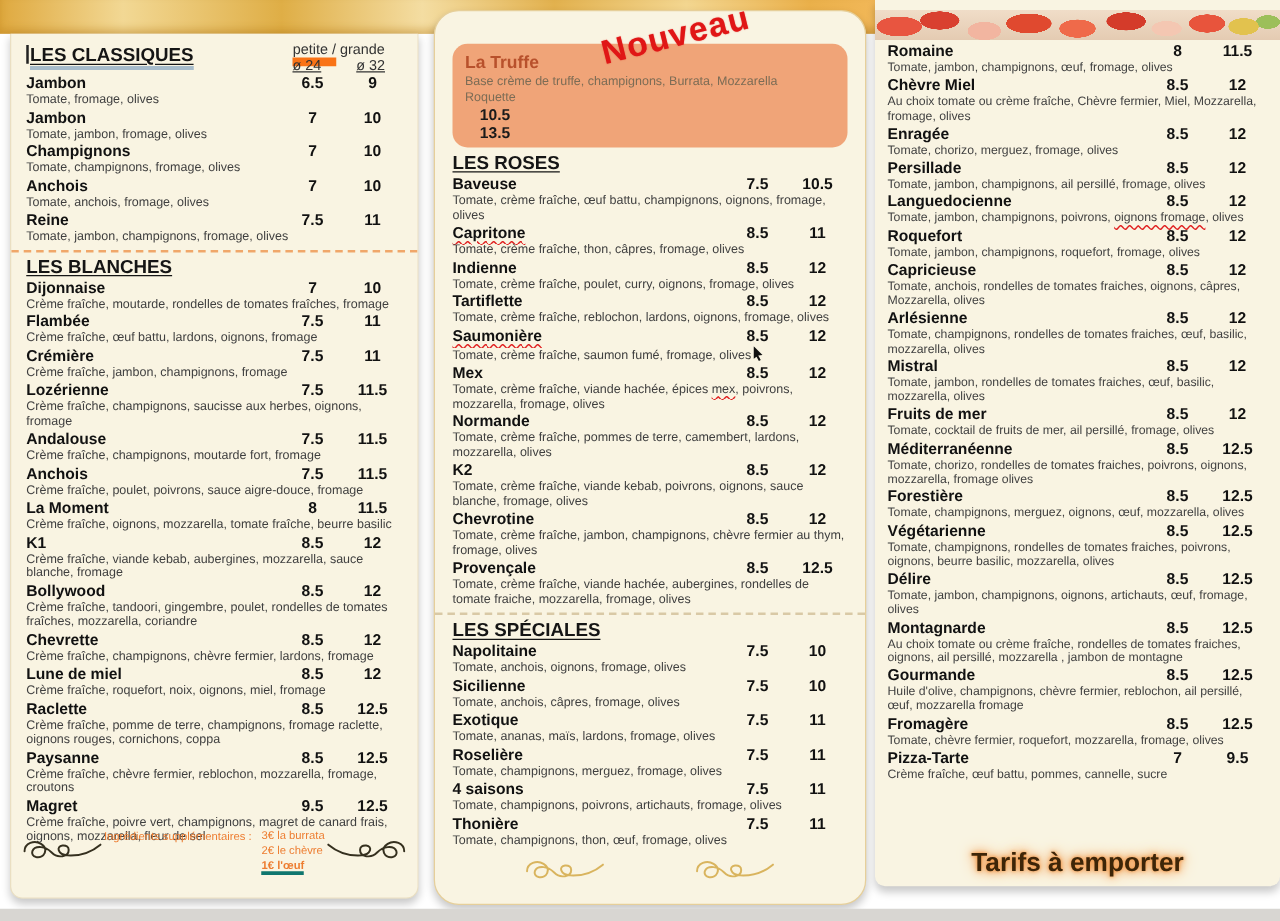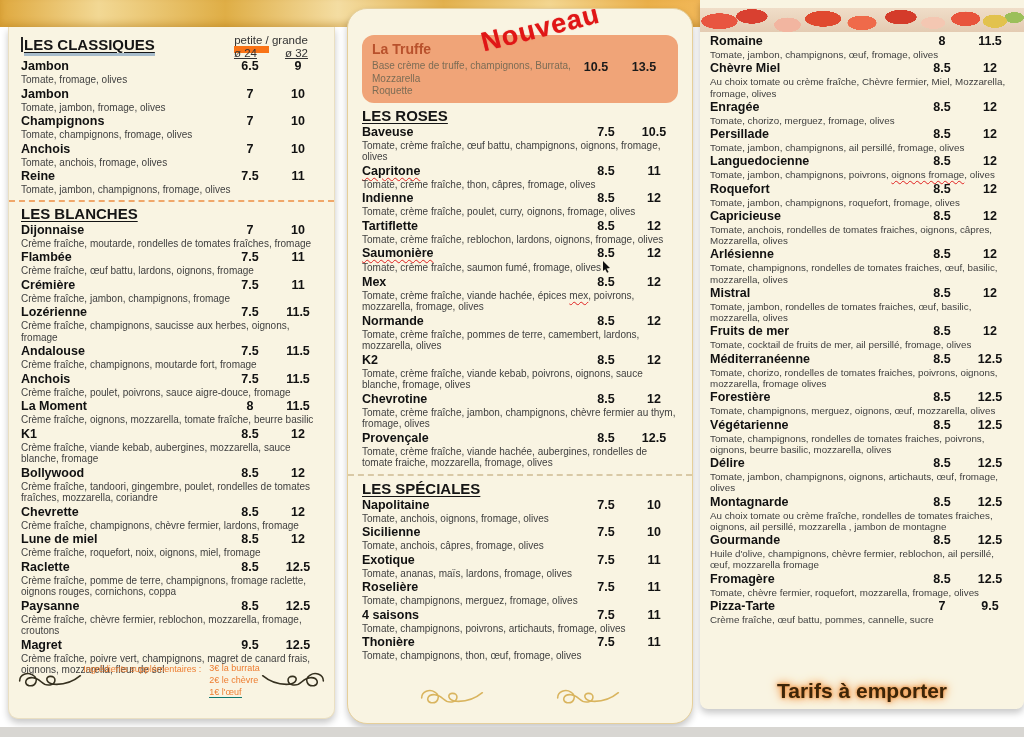--- a/index.html
+++ b/index.html
@@ -40,21 +40,21 @@
   .mi-desc{font-size:10px;color:#3f3f3f;line-height:1.15;}
   .card-right .mi-desc{font-size:9.8px;}
   .sq{text-decoration-line:underline;text-decoration-style:wavy;text-decoration-color:#e02020;text-decoration-thickness:1px;text-underline-offset:2px;}
 
   .dash{border-top:2px dashed #f0a76a;margin:4px -12px 3px -12px;}
   .dash-mid{border-top:2px dashed #d9c9a6;margin:5px -14px 4px -14px;}
 
   
   .truffe{position:relative;background:#f0a478;border-radius:12px;margin:26px 0 4px 0;padding:6px 10px 5px 10px;}
   .truffe-name{font-size:14px;font-weight:bold;color:#b8512c;margin-bottom:3px;}
-  .truffe-row{display:flex;align-items:flex-start;}
+  .truffe-row{display:flex;align-items:flex-start;flex-direction:column;}
   .truffe-desc{flex:1;font-size:10px;color:#7c6c55;line-height:1.25;}
   .truffe-p{width:48px;font-weight:bold;font-size:12.5px;color:#1a1a1a;text-align:center;}
   .stamp{position:absolute;top:-22px;left:118px;transform:rotate(-14deg);color:#e01616;font-size:27px;font-weight:bold;letter-spacing:1px;text-shadow:0 0 1px rgba(224,22,22,.6);}
 
   
   .photo{height:24px;margin-top:8px;
     background:
       radial-gradient(ellipse 30px 13px at 6% 55%, #e85540 60%, transparent 61%),
       radial-gradient(ellipse 26px 12px at 16% 35%, #d94030 60%, transparent 61%),
       radial-gradient(ellipse 22px 12px at 27% 70%, #f2b5a0 60%, transparent 61%),
@@ -66,21 +66,21 @@
       radial-gradient(ellipse 20px 11px at 91% 55%, #e2c24e 60%, transparent 61%),
       radial-gradient(ellipse 16px 9px at 97% 40%, #9cbf5a 60%, transparent 61%),
       linear-gradient(#f0ddc8, #e4cbb2);}
   .right-body{padding:2px 10px 0 10px;}
 
   
   .left-footer{position:absolute;left:0;right:0;bottom:4px;height:52px;}
   .supp{display:flex;justify-content:center;gap:8px;font-size:9px;color:#ed7d31;}
   .supp .lbl{margin-top:2px;}
   .supp .lines div{line-height:1.35;}
-  .oeuf-link{border-bottom:1px solid #0f766e;padding-bottom:0px;}
+  .oeuf-link{border-bottom:3px solid #0f766e;padding-bottom:0px;font-weight:bold;}
   .autres{text-align:center;font-size:9px;color:#ed7d31;margin-top:19px;}
   .smiley{color:#e8a020;font-size:11px;}
   .flourish{position:absolute;top:6px;color:#35301f;}
   .flourish.fl-l{left:8px;} .flourish.fl-r{right:8px;transform:scaleX(-1);}
   .mid-flourishes{position:absolute;left:0;right:0;bottom:8px;display:flex;justify-content:center;gap:70px;color:#d9b45e;}
   .takeaway{position:absolute;left:0;right:0;bottom:6px;text-align:center;font-size:21px;font-weight:bold;color:#3d2508;
     text-shadow:0 0 7px #f08f3c, 0 0 3px #f08f3c, 0 0 12px #f4a65a;}
   .cursor-icon svg{vertical-align:-2px;margin-left:1px;}
 </style>
 </head>

